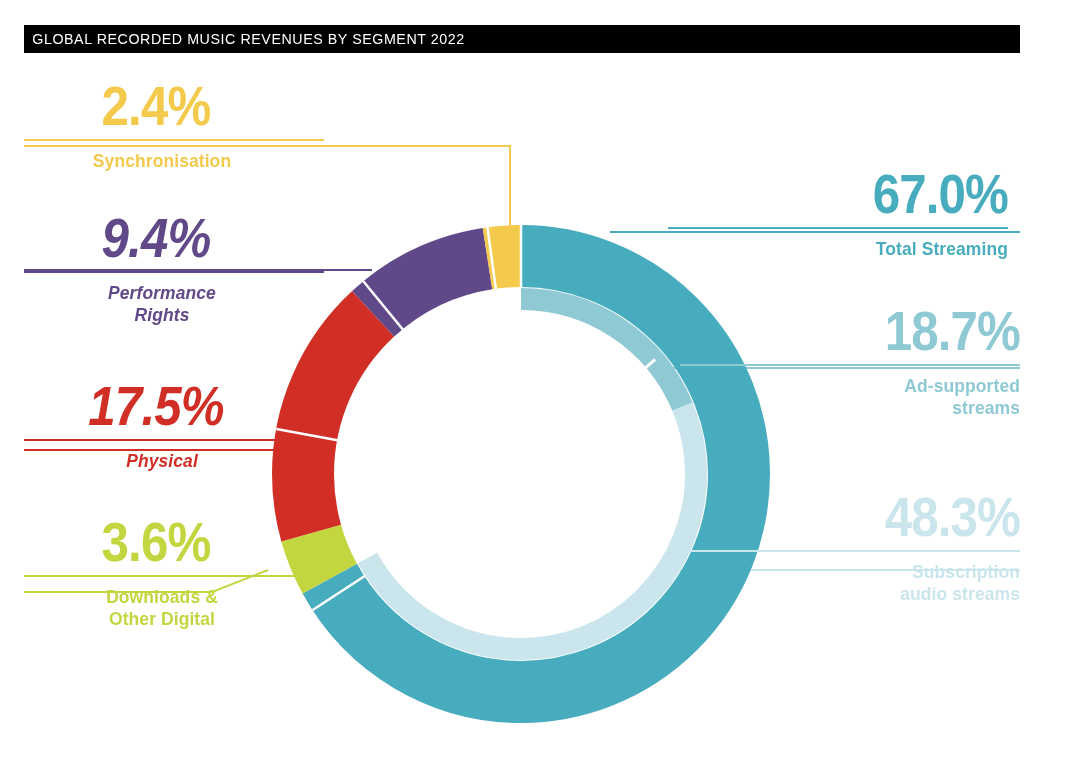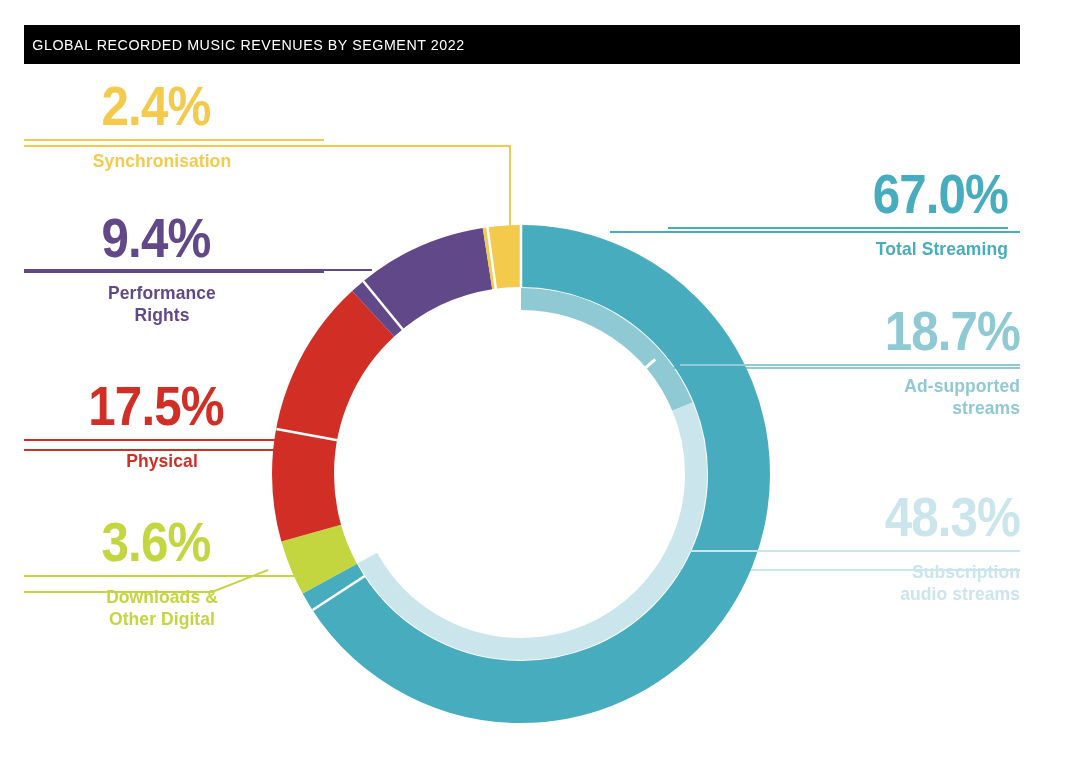--- a/index.html
+++ b/index.html
@@ -15,21 +15,21 @@
     font-family: "Liberation Sans", sans-serif;
     -webkit-font-smoothing: antialiased;
   }
 
   
   #title-bar {
     position: absolute;
     left: 24px;
     top: 25px;
     width: 996px;
-    height: 39px;
+    height: 28px;
     background: #000000;
     display: flex;
     align-items: center;
   }
   #title-text {
     color: #ffffff;
     font-size: 15.5px;
     letter-spacing: 0.6px;
     font-weight: 400;
     padding-left: 9px;
@@ -76,22 +76,22 @@
     font-family: "Liberation Sans Narrow", "Liberation Sans", sans-serif;
     transform: scaleX(0.92);
     white-space: pre-line;
   }
   .cap.left-origin { transform-origin: left top; }
   .cap.right-origin { transform-origin: right top; }
   .align-right { text-align: right; }
 
   
   #block-sync        { left: 24px;  top: 80px;  width: 300px; }
-  #block-perf        { left: 24px;  top: 212px; width: 300px; }
-  #block-physical    { left: 24px;  top: 380px; width: 300px; }
+  #block-perf        { left: 24px;  top: 212px; width: 300px; font-style: italic; }
+  #block-physical    { left: 24px;  top: 380px; width: 300px; font-style: italic; }
   #block-downloads   { left: 24px;  top: 516px; width: 300px; }
   #block-streaming   { right: 72px; top: 168px; width: 340px; }
   #block-adsupported { right: 60px; top: 305px; width: 340px; }
   #block-subscription{ right: 60px; top: 491px; width: 340px; }
 </style>
 </head>
 <body>
 
 <div id="title-bar">
   <div id="title-text">GLOBAL RECORDED MUSIC REVENUES BY SEGMENT 2022</div>

